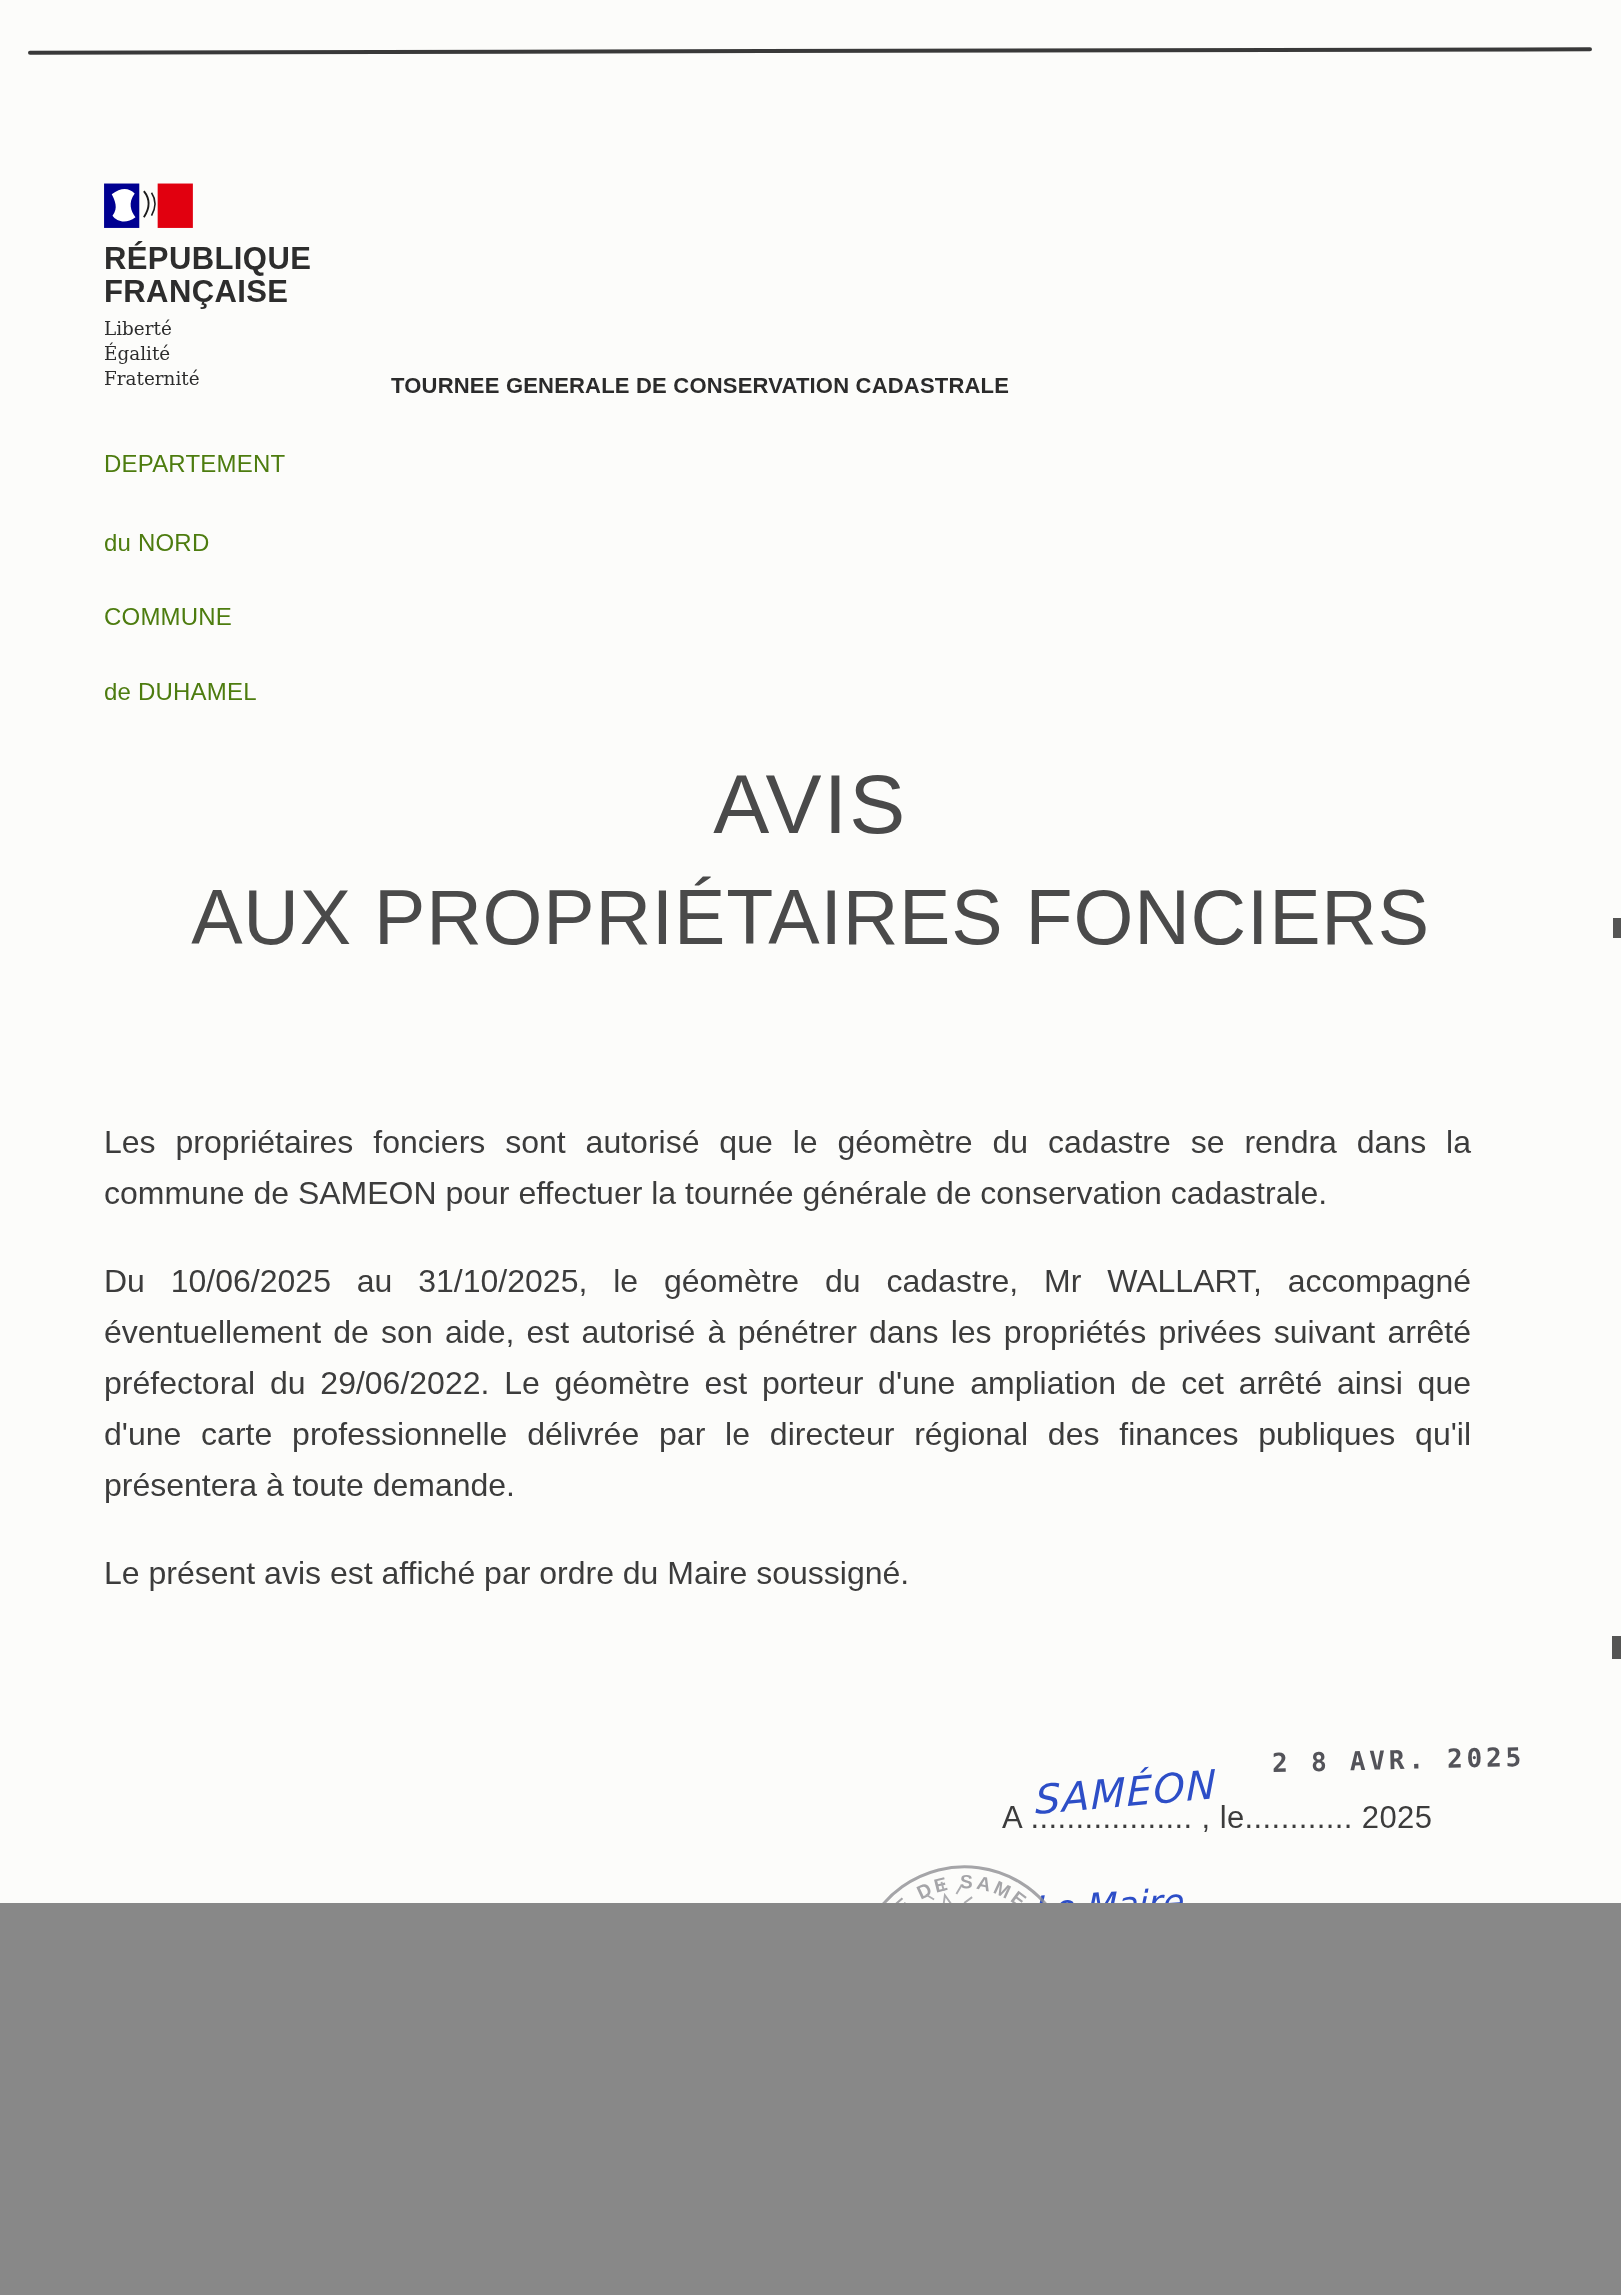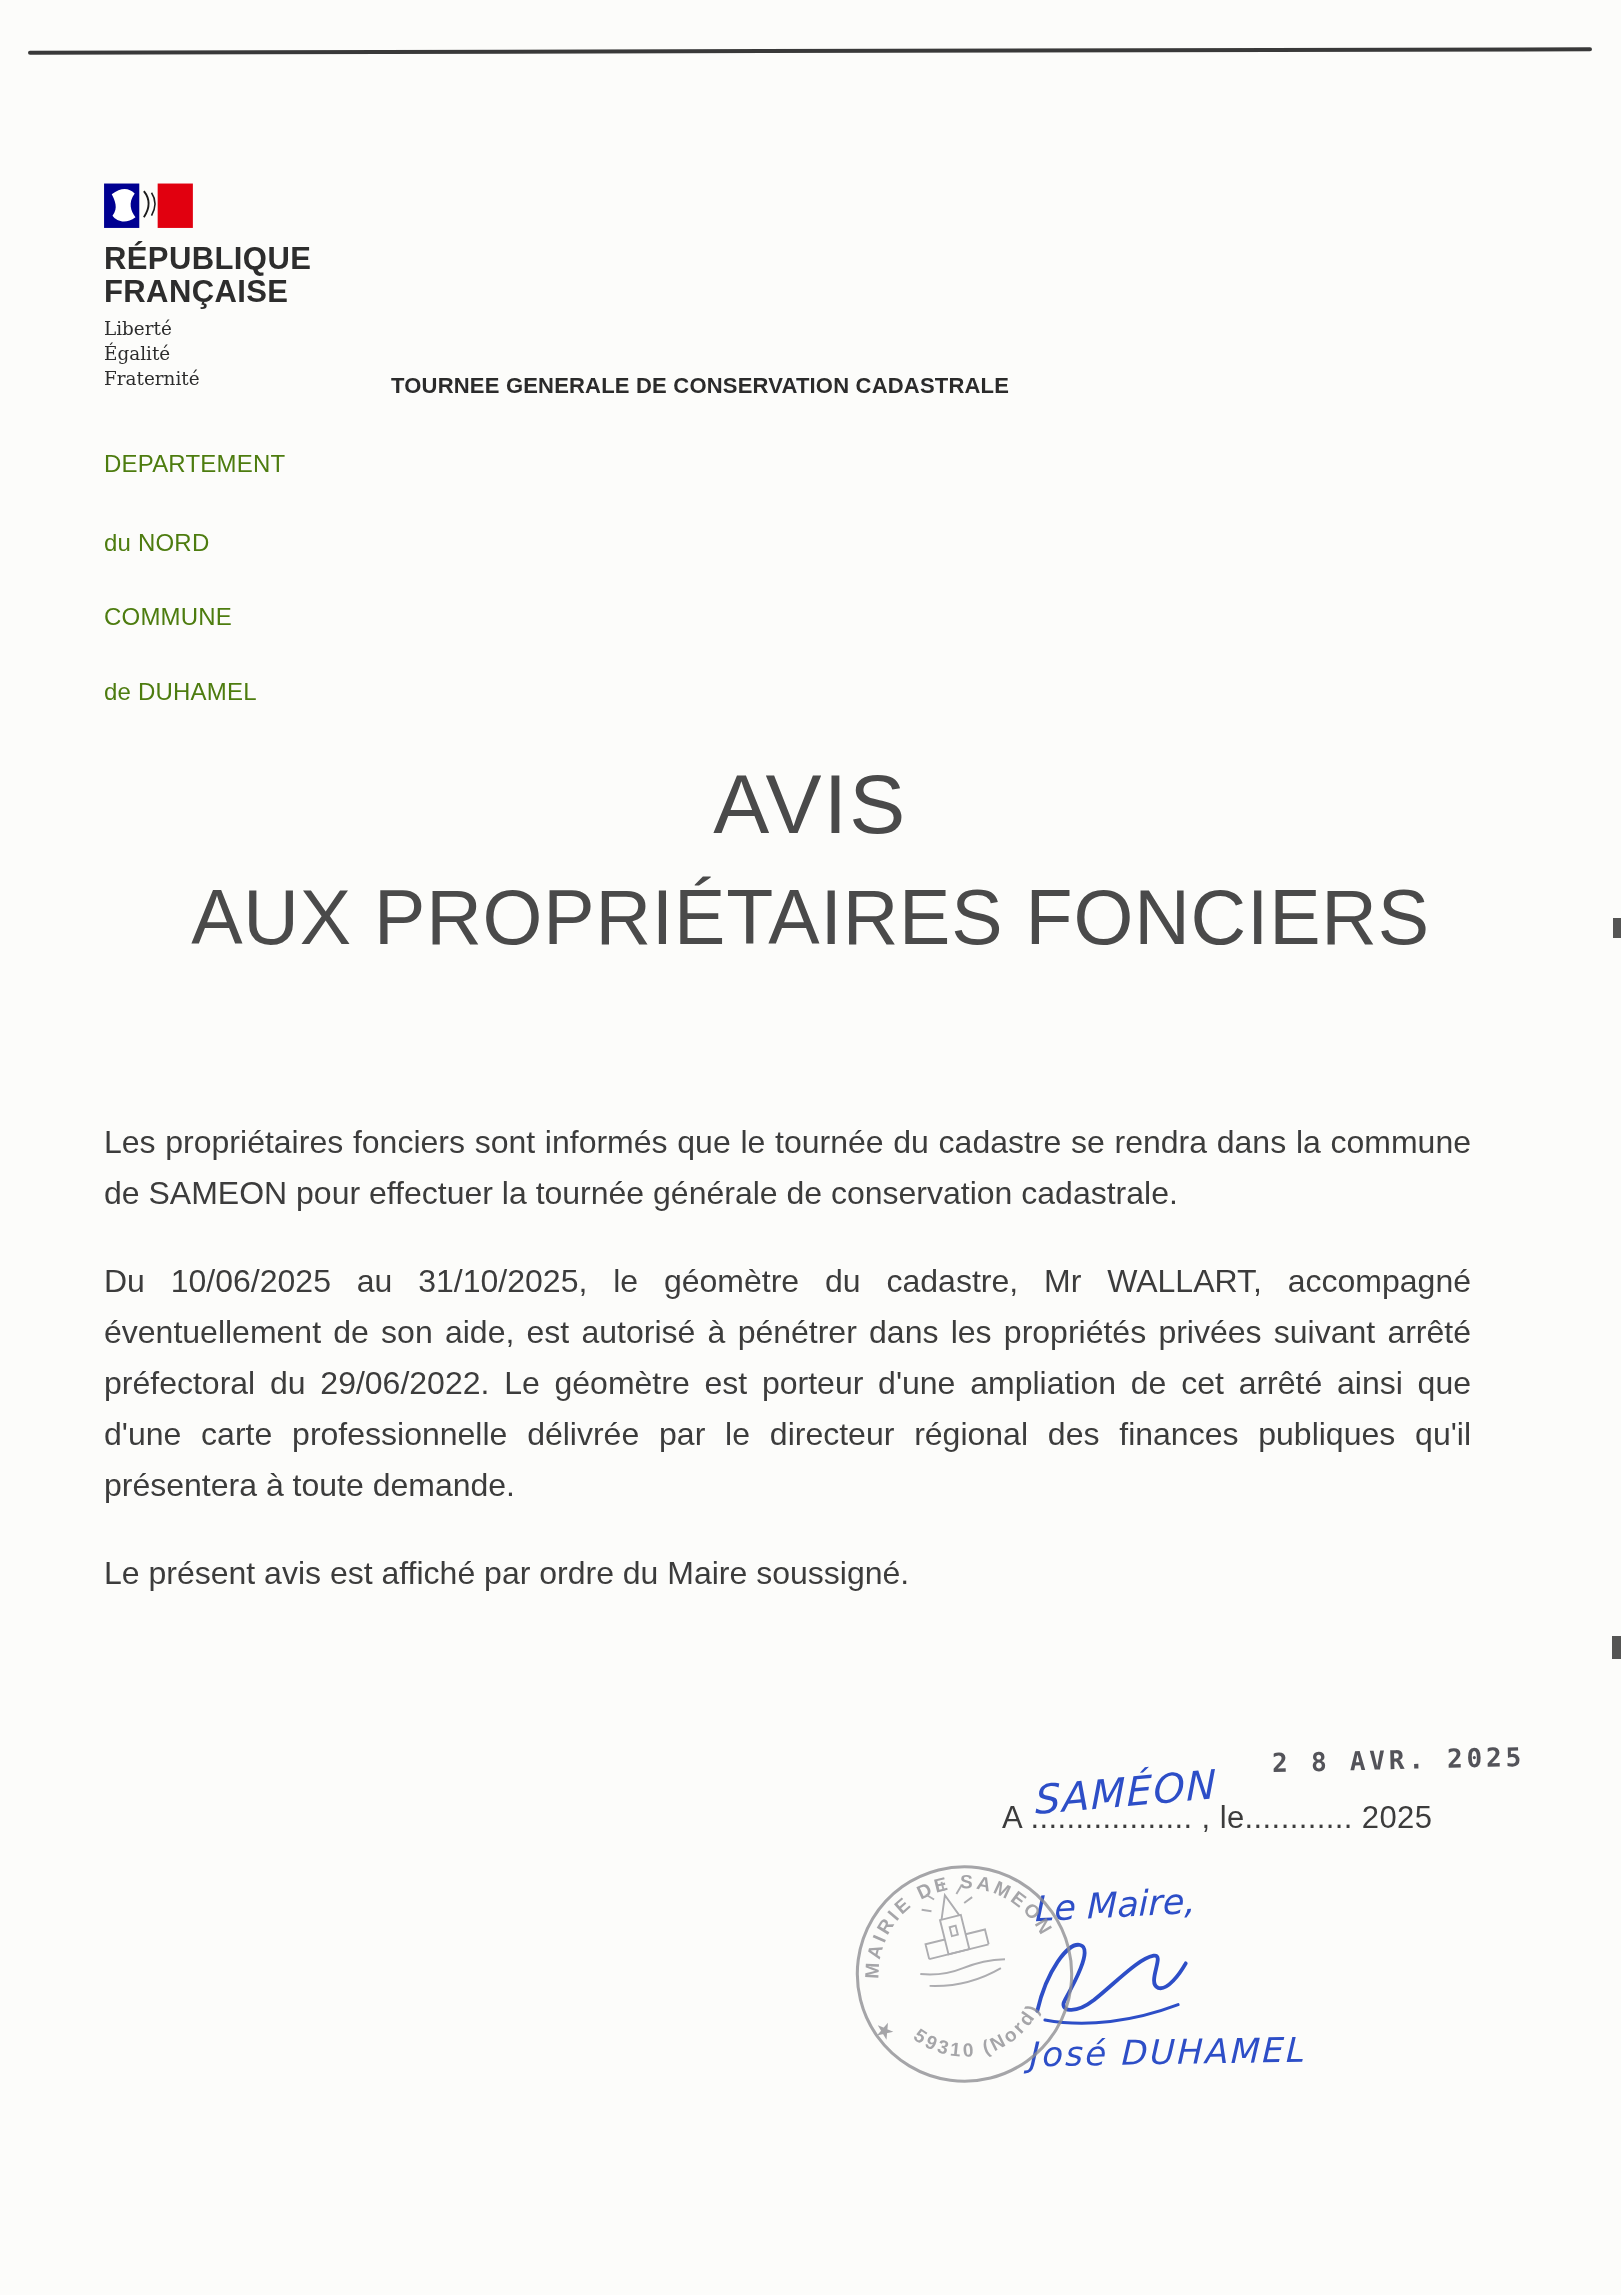--- a/index.html
+++ b/index.html
@@ -1,18 +1,18 @@
 <!DOCTYPE html>
 <html lang="fr" style="font-size:12.2px"><head>
 <meta charset="utf-8">
 <style>
   html,body{margin:0;padding:0;background:#888;}
   .page{
     position:relative;
-    width:1621px;height:2295px;
+    width:1621px;height:1903px;
     background:#fcfcfa;
     font-family:"Liberation Sans", sans-serif;
     color:#3c3c3c;
     overflow:hidden;
     margin:0 auto;
   }
   
   .artifact-top{position:absolute;top:49px;left:27.5px;width:1564px;height:3.8px;background:#161616;transform:rotate(-0.12deg);border-radius:2.3px;opacity:.85;}
   .artifact-right1{position:absolute;top:918px;right:0;width:7.7px;height:20px;background:#2b2b2b;opacity:.8;}
   .artifact-right2{position:absolute;top:1636px;right:0;width:9.2px;height:23px;background:#2b2b2b;opacity:.8;}
@@ -86,21 +86,21 @@
   <div class="leftcol-item lc2">du NORD</div>
   <div class="leftcol-item lc3">COMMUNE</div>
   <div class="leftcol-item lc4">de DUHAMEL</div>
 
   <div class="title">
     <div class="title-line1">AVIS</div>
     <div class="title-line2">AUX PROPRIÉTAIRES FONCIERS</div>
   </div>
 
   <div class="body-text">
-    <p>Les propriétaires fonciers sont informés que le tournée du cadastre se rendra dans la commune de SAMEON pour effectuer la tournée générale de conservation cadastrale.</p>
+    <p>Les propriétaires fonciers sont autorisé que le géomètre du cadastre se rendra dans la commune de SAMEON pour effectuer la tournée générale de conservation cadastrale.</p>
     <p>Du 10/06/2025 au 31/10/2025, le géomètre du cadastre, Mr WALLART, accompagné éventuellement de son aide, est autorisé à pénétrer dans les propriétés privées suivant arrêté préfectoral du 29/06/2022. Le géomètre est porteur d'une ampliation de cet arrêté ainsi que d'une carte professionnelle délivrée par le directeur régional des finances publiques qu'il présentera à toute demande.</p>
     <p>Le présent avis est affiché par ordre du Maire soussigné.</p>
   </div>
 
   <div class="date-stamp">2 8 AVR. 2025</div>
 
   <div class="place-line">A .................. , le............ 2025</div>
   <div class="hw hw-place">SAMÉON</div>
 
   <div class="hw hw-maire">Le Maire,</div>

